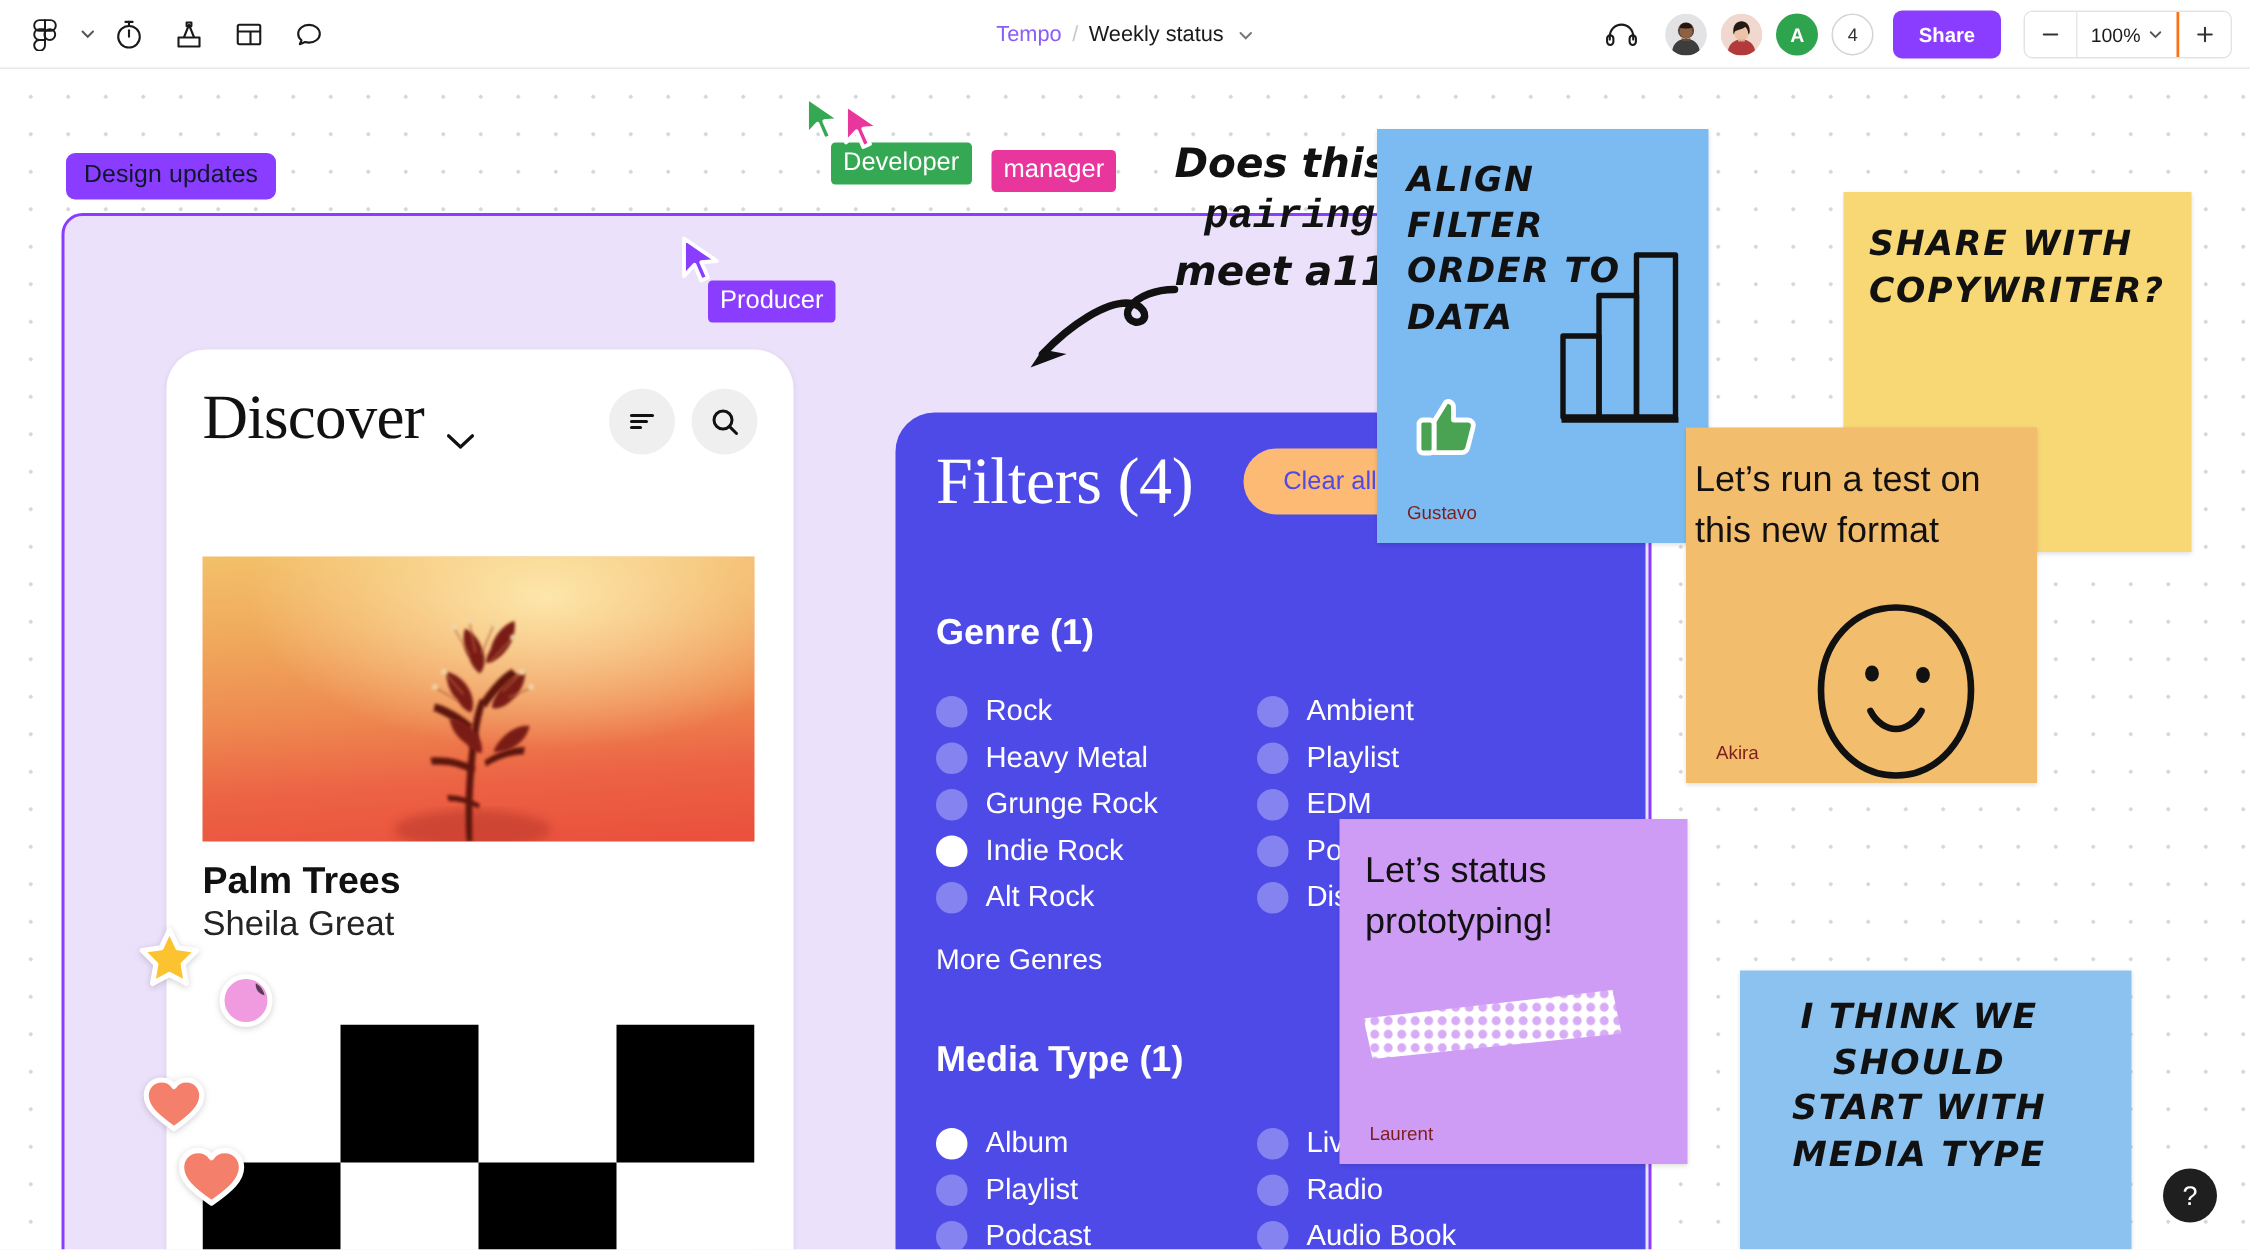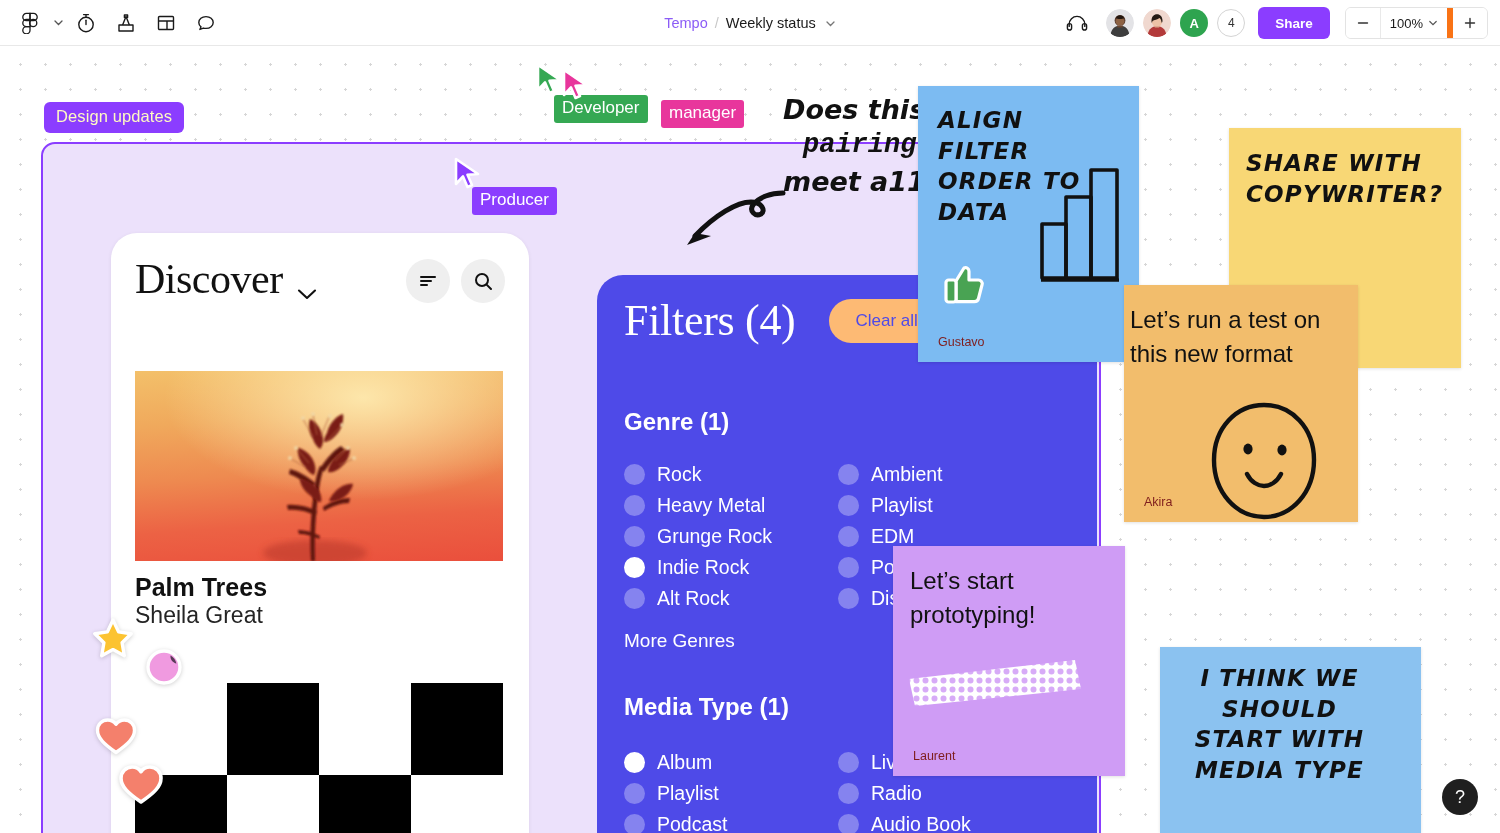--- a/index.html
+++ b/index.html
@@ -54,37 +54,37 @@
     cursor: pointer; font-family: inherit; margin-left:4px;
   }
   .zoomgrp {
     display: flex; align-items: center; border: 1px solid #e3e3e3;
     border-radius: 6px; height: 32px; overflow: hidden; margin-left: 6px;
   }
   .zm-btn { width: 34px; height: 30px; display:flex; align-items:center; justify-content:center; cursor:pointer; background:#fff;}
   .zm-val {
     display:flex; align-items:center; gap:5px; padding: 0 9px; height:30px;
     font-size: 13px; color:#1a1a1a; cursor:pointer;
-    border-left: 1px solid #e9e9e9; border-right: 6px solid #f97316;
+    border-left: 1px solid #e9e9e9; border-right: 2px solid #f97316;
   }
 
   
   .canvas {
     position: absolute; left: 0; top: 46px; width: 1500px; height: 787px;
     background-color: #ffffff;
     background-image: radial-gradient(circle, #d6d6d6 1.1px, transparent 1.2px);
     background-size: 25px 25px;
     background-position: 8px 6px;
     overflow: hidden;
   }
 
   
   .sec-label {
     position: absolute; left: 44px; top: 56px;
-    background: #8b3dff; color: #fef9c3; border-radius: 6px;
+    background: #8b3dff; color: #0f172a; border-radius: 6px;
     padding: 5px 12px 7px; font-size: 16.5px; letter-spacing: .1px;
   }
   .frame {
     position: absolute; left: 41px; top: 96px; width: 1060px; height: 740px;
     background: #ece1fb; border: 2px solid #8b3dff;
     border-radius: 14px;
   }
 
   
   .cursor { position: absolute; }
@@ -566,21 +566,21 @@
           <path d="M62 5C34 5 12 28 12 60s22 57 50 57 50-25 50-57S90 5 62 5z"></path>
           <path d="M45 74c4 8 11 12 17 12s13-4 17-12"></path>
         </g>
         <ellipse cx="46" cy="49" rx="4.6" ry="5.4" fill="#111"></ellipse>
         <ellipse cx="80" cy="50" rx="4.6" ry="5.4" fill="#111"></ellipse>
       </svg>
       <div class="author">Akira</div>
     </div>
 
     <div class="sticky" style="left:893px;top:500px;width:232px;height:230px;background:#cf9cf5;">
-      <div class="st-body-sans" style="position:absolute;left:17px;top:18px;width:195px;">Let’s start prototyping!</div>
+      <div class="st-body-sans" style="position:absolute;left:17px;top:18px;width:195px;">Let’s status prototyping!</div>
       <svg style="position:absolute;left:10px;top:103px;" width="185" height="60" viewBox="0 0 185 60">
         <defs>
           <pattern id="wp" width="9" height="9" patternUnits="userSpaceOnUse">
             <rect width="9" height="9" fill="#ffffff"></rect>
             <circle cx="4.5" cy="4.5" r="3" fill="#d7abf7"></circle>
           </pattern>
         </defs>
         <path d="M6 30 L172 11 L178 40 L12 57 Z" fill="url(#wp)"></path>
       </svg>
       <div class="author">Laurent</div>

